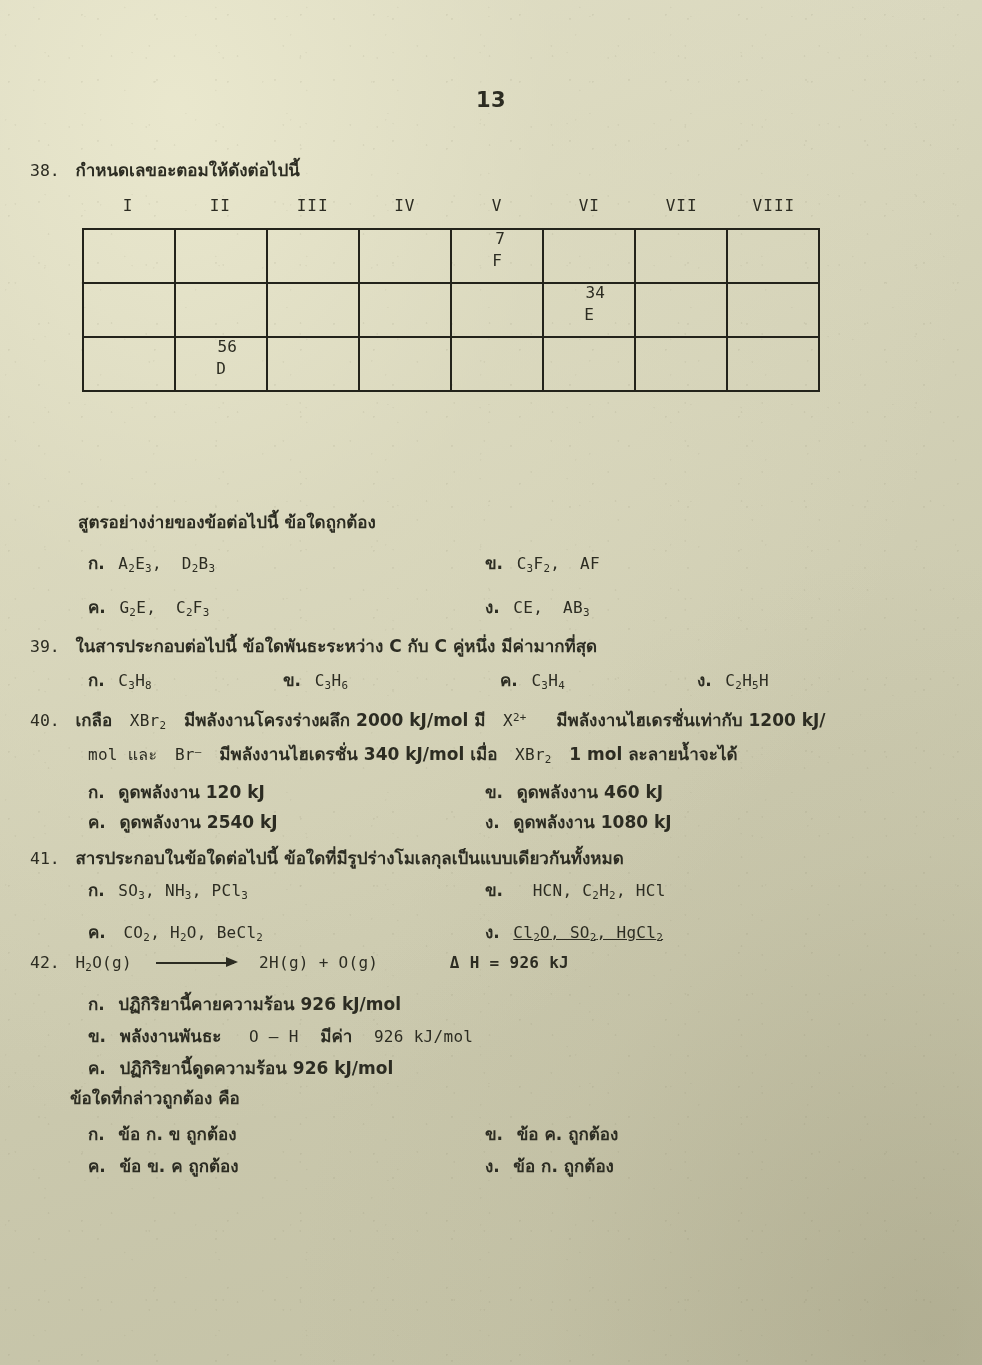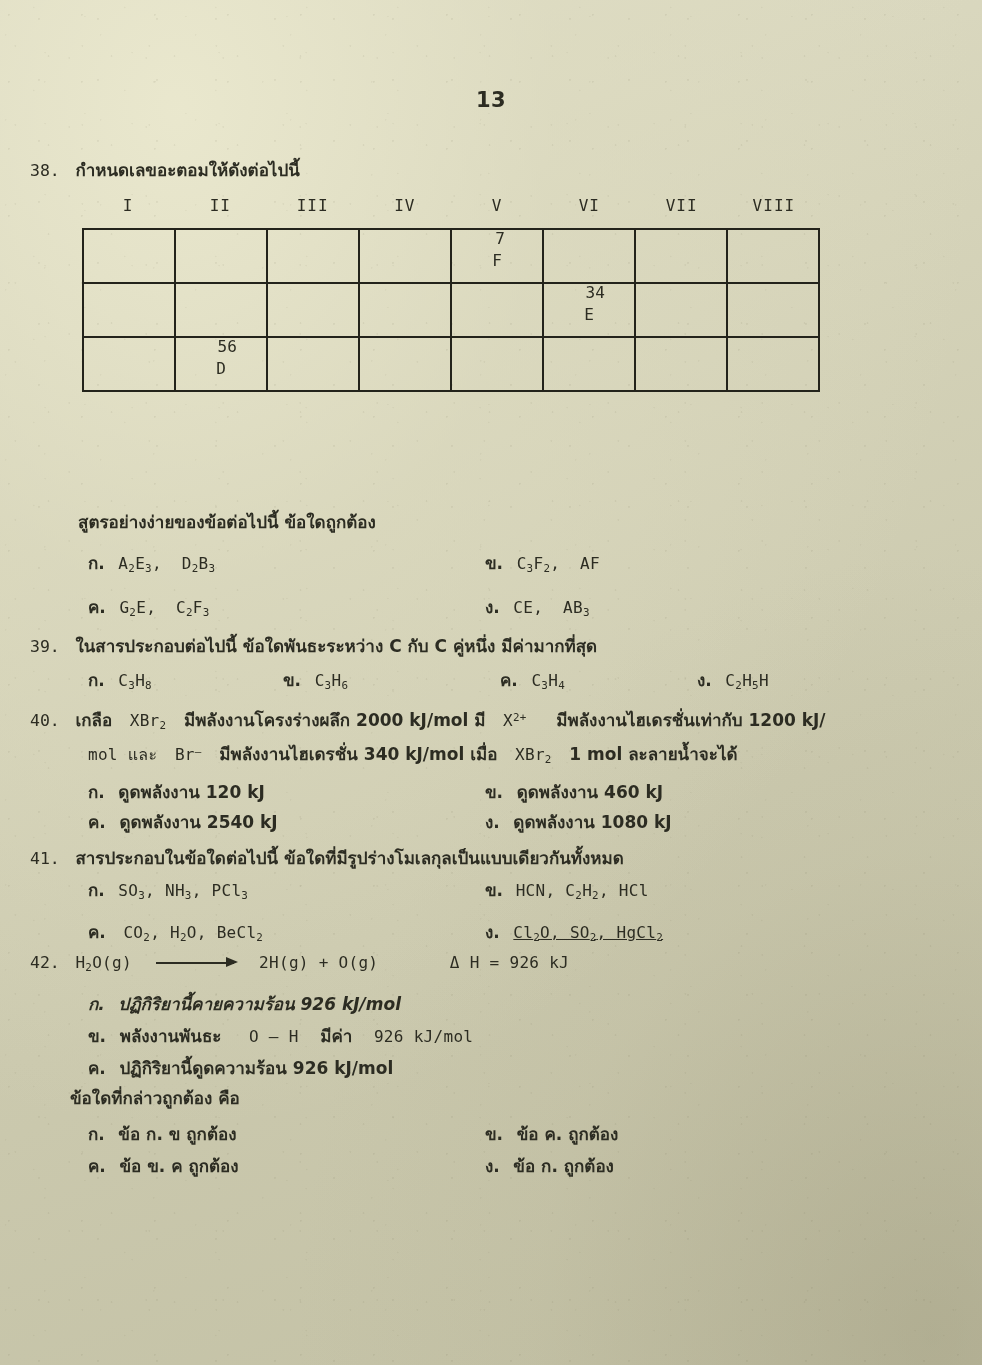--- a/index.html
+++ b/index.html
@@ -288,40 +288,40 @@
       <span class="qnum">41.</span>
       <span class="thai" style="margin-left:10px;">สารประกอบในข้อใดต่อไปนี้  ข้อใดที่มีรูปร่างโมเลกุลเป็นแบบเดียวกันทั้งหมด</span>
     </div>
 
     <div class="qline" style="left:88px; top:880px;">
       <span class="thai">ก.</span>
       <span class="mono" style="margin-left:8px;">SO<sub>3</sub>, NH<sub>3</sub>, PCl<sub>3</sub></span>
     </div>
     <div class="qline" style="left:485px; top:880px;">
       <span class="thai">ข.</span>
-      <span class="mono" style="margin-left:7px;">HCN, C<sub>2</sub>H<sub>2</sub>, HCl</span>
+      <span class="mono" style="margin-left:24px;">HCN, C<sub>2</sub>H<sub>2</sub>, HCl</span>
     </div>
     <div class="qline" style="left:88px; top:922px;">
       <span class="thai">ค.</span>
       <span class="mono" style="margin-left:12px;">CO<sub>2</sub>, H<sub>2</sub>O, BeCl<sub>2</sub></span>
     </div>
     <div class="qline" style="left:485px; top:922px;">
       <span class="thai">ง.</span>
       <span class="mono" style="margin-left:8px;text-decoration:underline;">Cl<sub>2</sub>O, SO<sub>2</sub>, HgCl<sub>2</sub></span>
     </div>
 
     <div class="qline" style="left:30px; top:952px;">
       <span class="qnum">42.</span>
       <span class="mono" style="margin-left:10px;">H<sub>2</sub>O(g)</span>
       <span class="arrow-eq" style="margin-left:14px;"></span>
       <span class="mono" style="margin-left:6px;">2H(g) + O(g)</span>
-      <span class="mono" style="margin-left:66px;">Δ  H  =  926 kJ</span>
-    </div>
-
-    <div class="qline" style="left:88px; top:994px;font-style:italic;">
+      <span class="mono" style="margin-left:66px;font-weight:bold;">Δ  H  =  926 kJ</span>
+    </div>
+
+    <div class="qline" style="left:88px; top:994px;">
       <span class="thai">ก.</span>
       <span class="thai" style="margin-left:8px;">ปฏิกิริยานี้คายความร้อน  926  kJ/mol</span>
     </div>
     <div class="qline" style="left:88px; top:1026px;">
       <span class="thai">ข.</span>
       <span class="thai" style="margin-left:8px;">พลังงานพันธะ</span>
       <span class="mono" style="margin-left:22px;">O – H</span>
       <span class="thai" style="margin-left:16px;">มีค่า</span>
       <span class="mono" style="margin-left:16px;">926 kJ/mol</span>
     </div>

